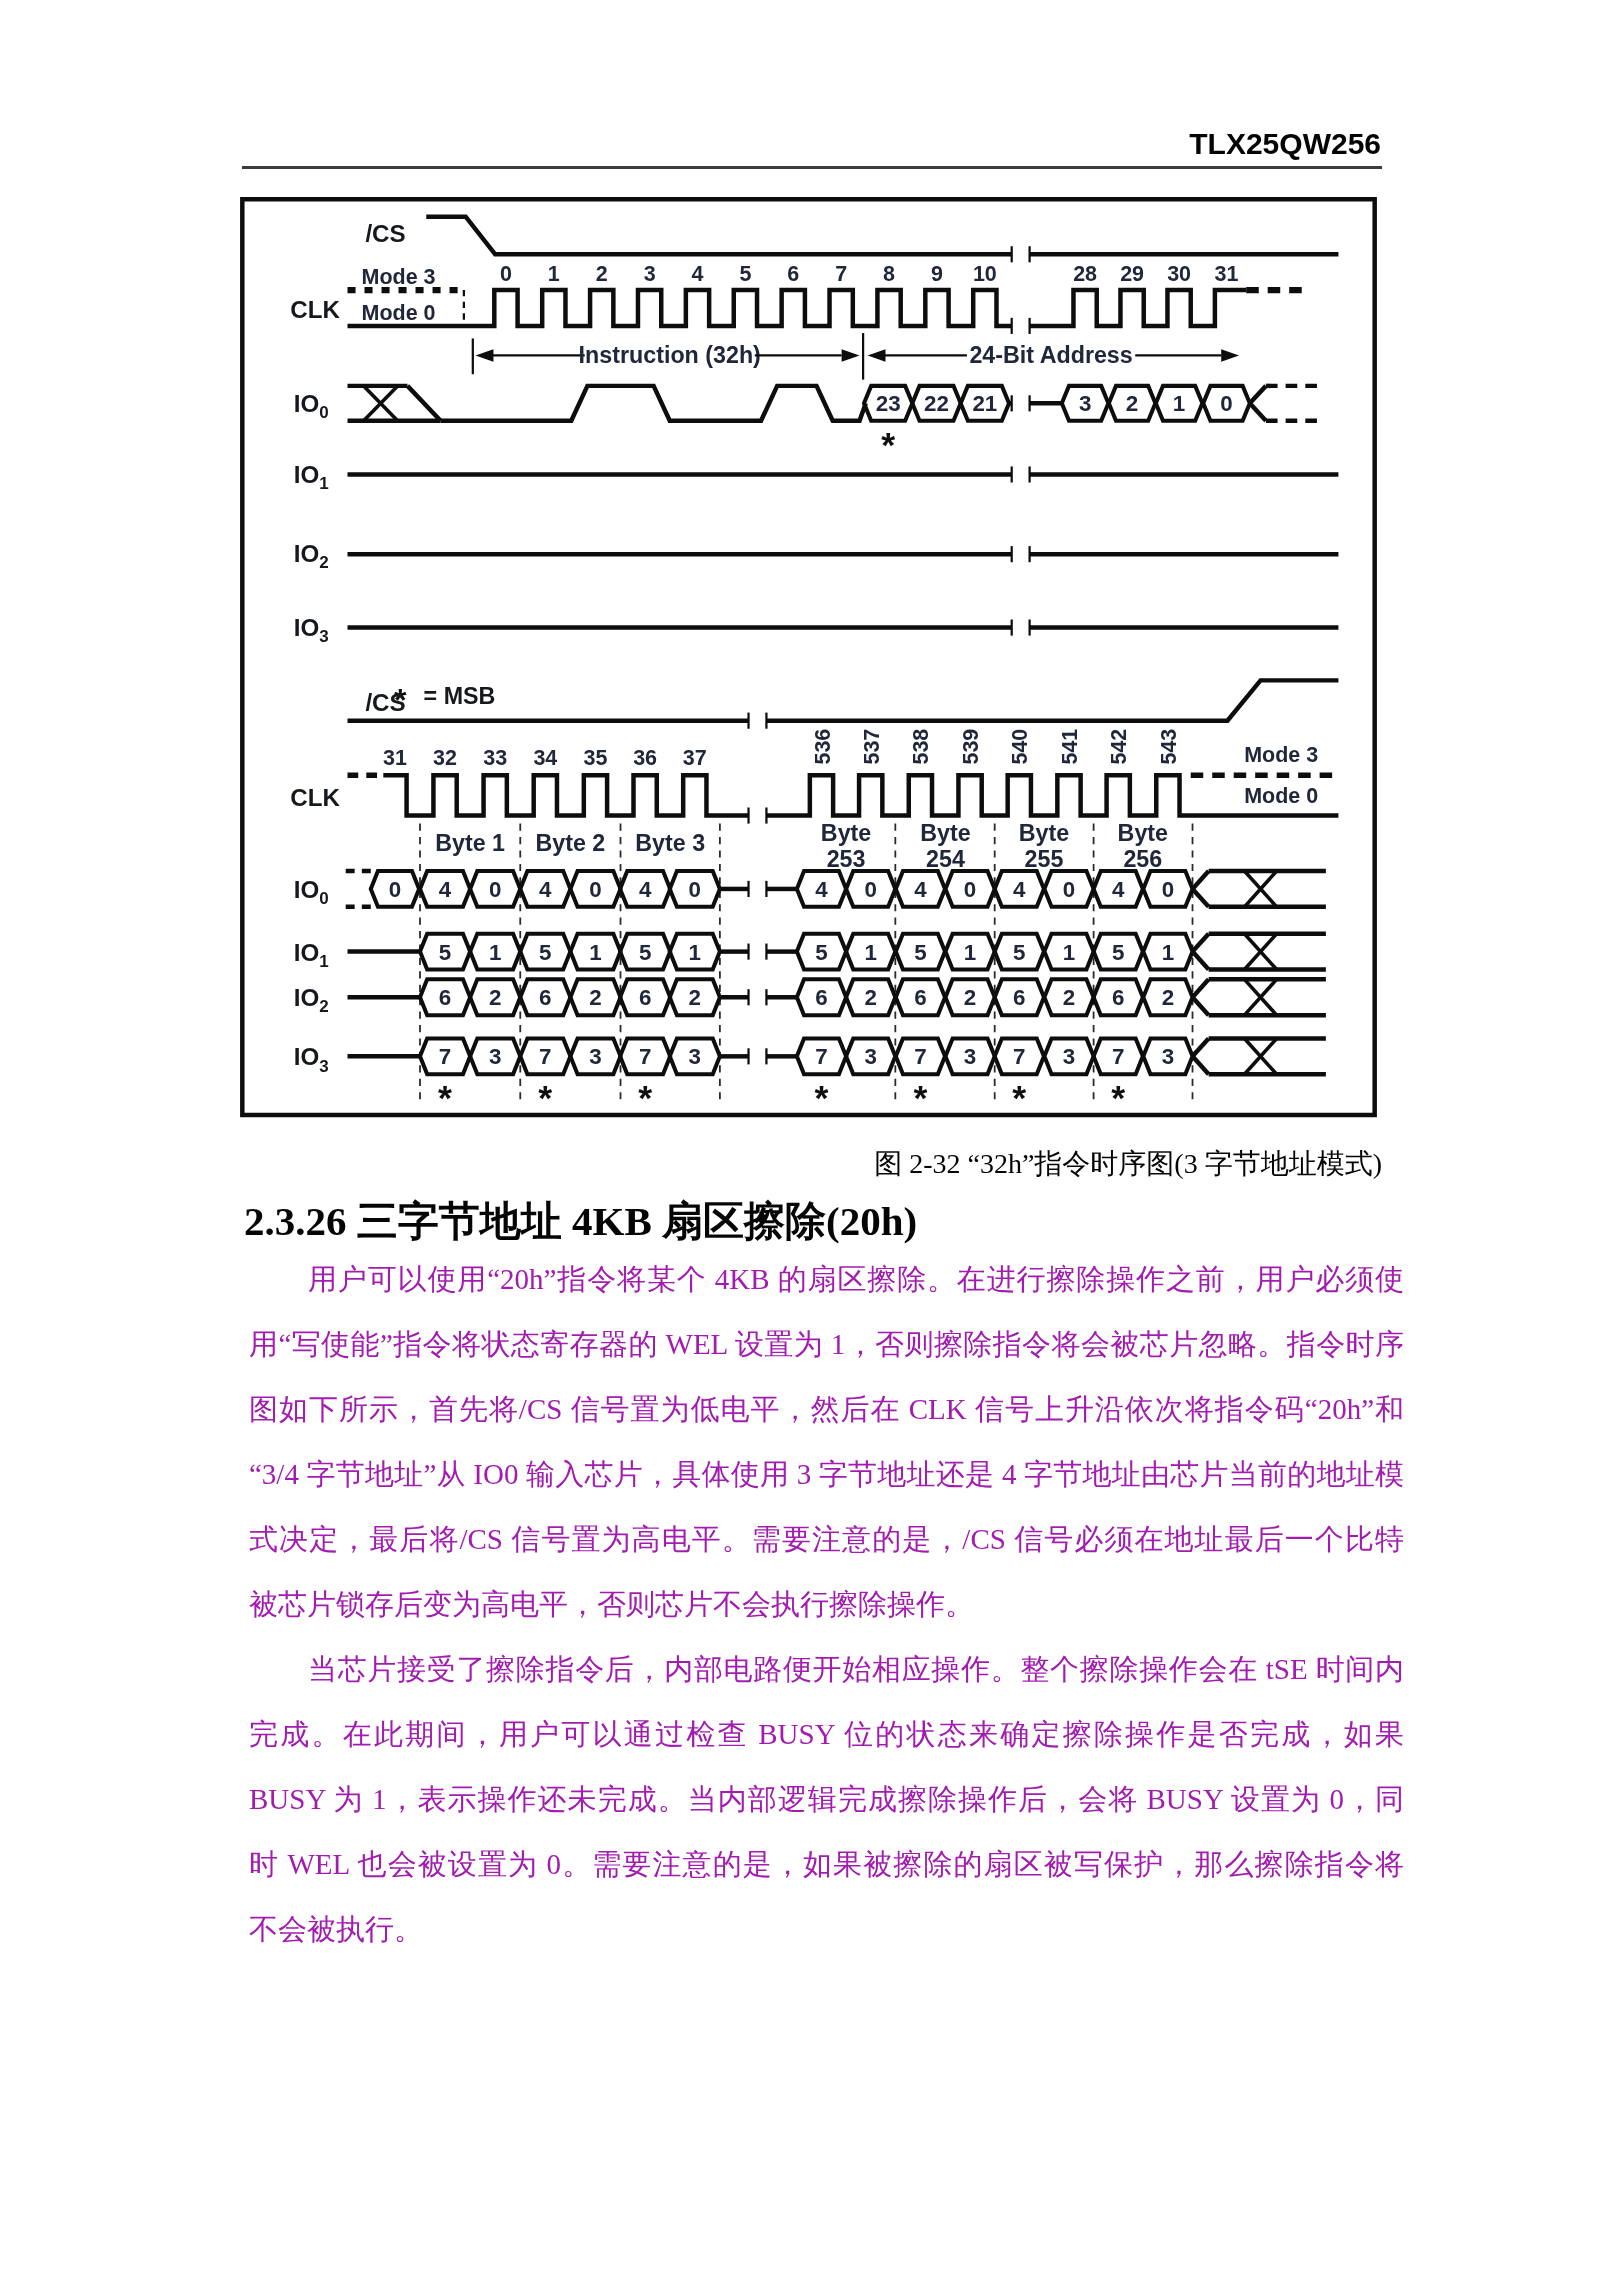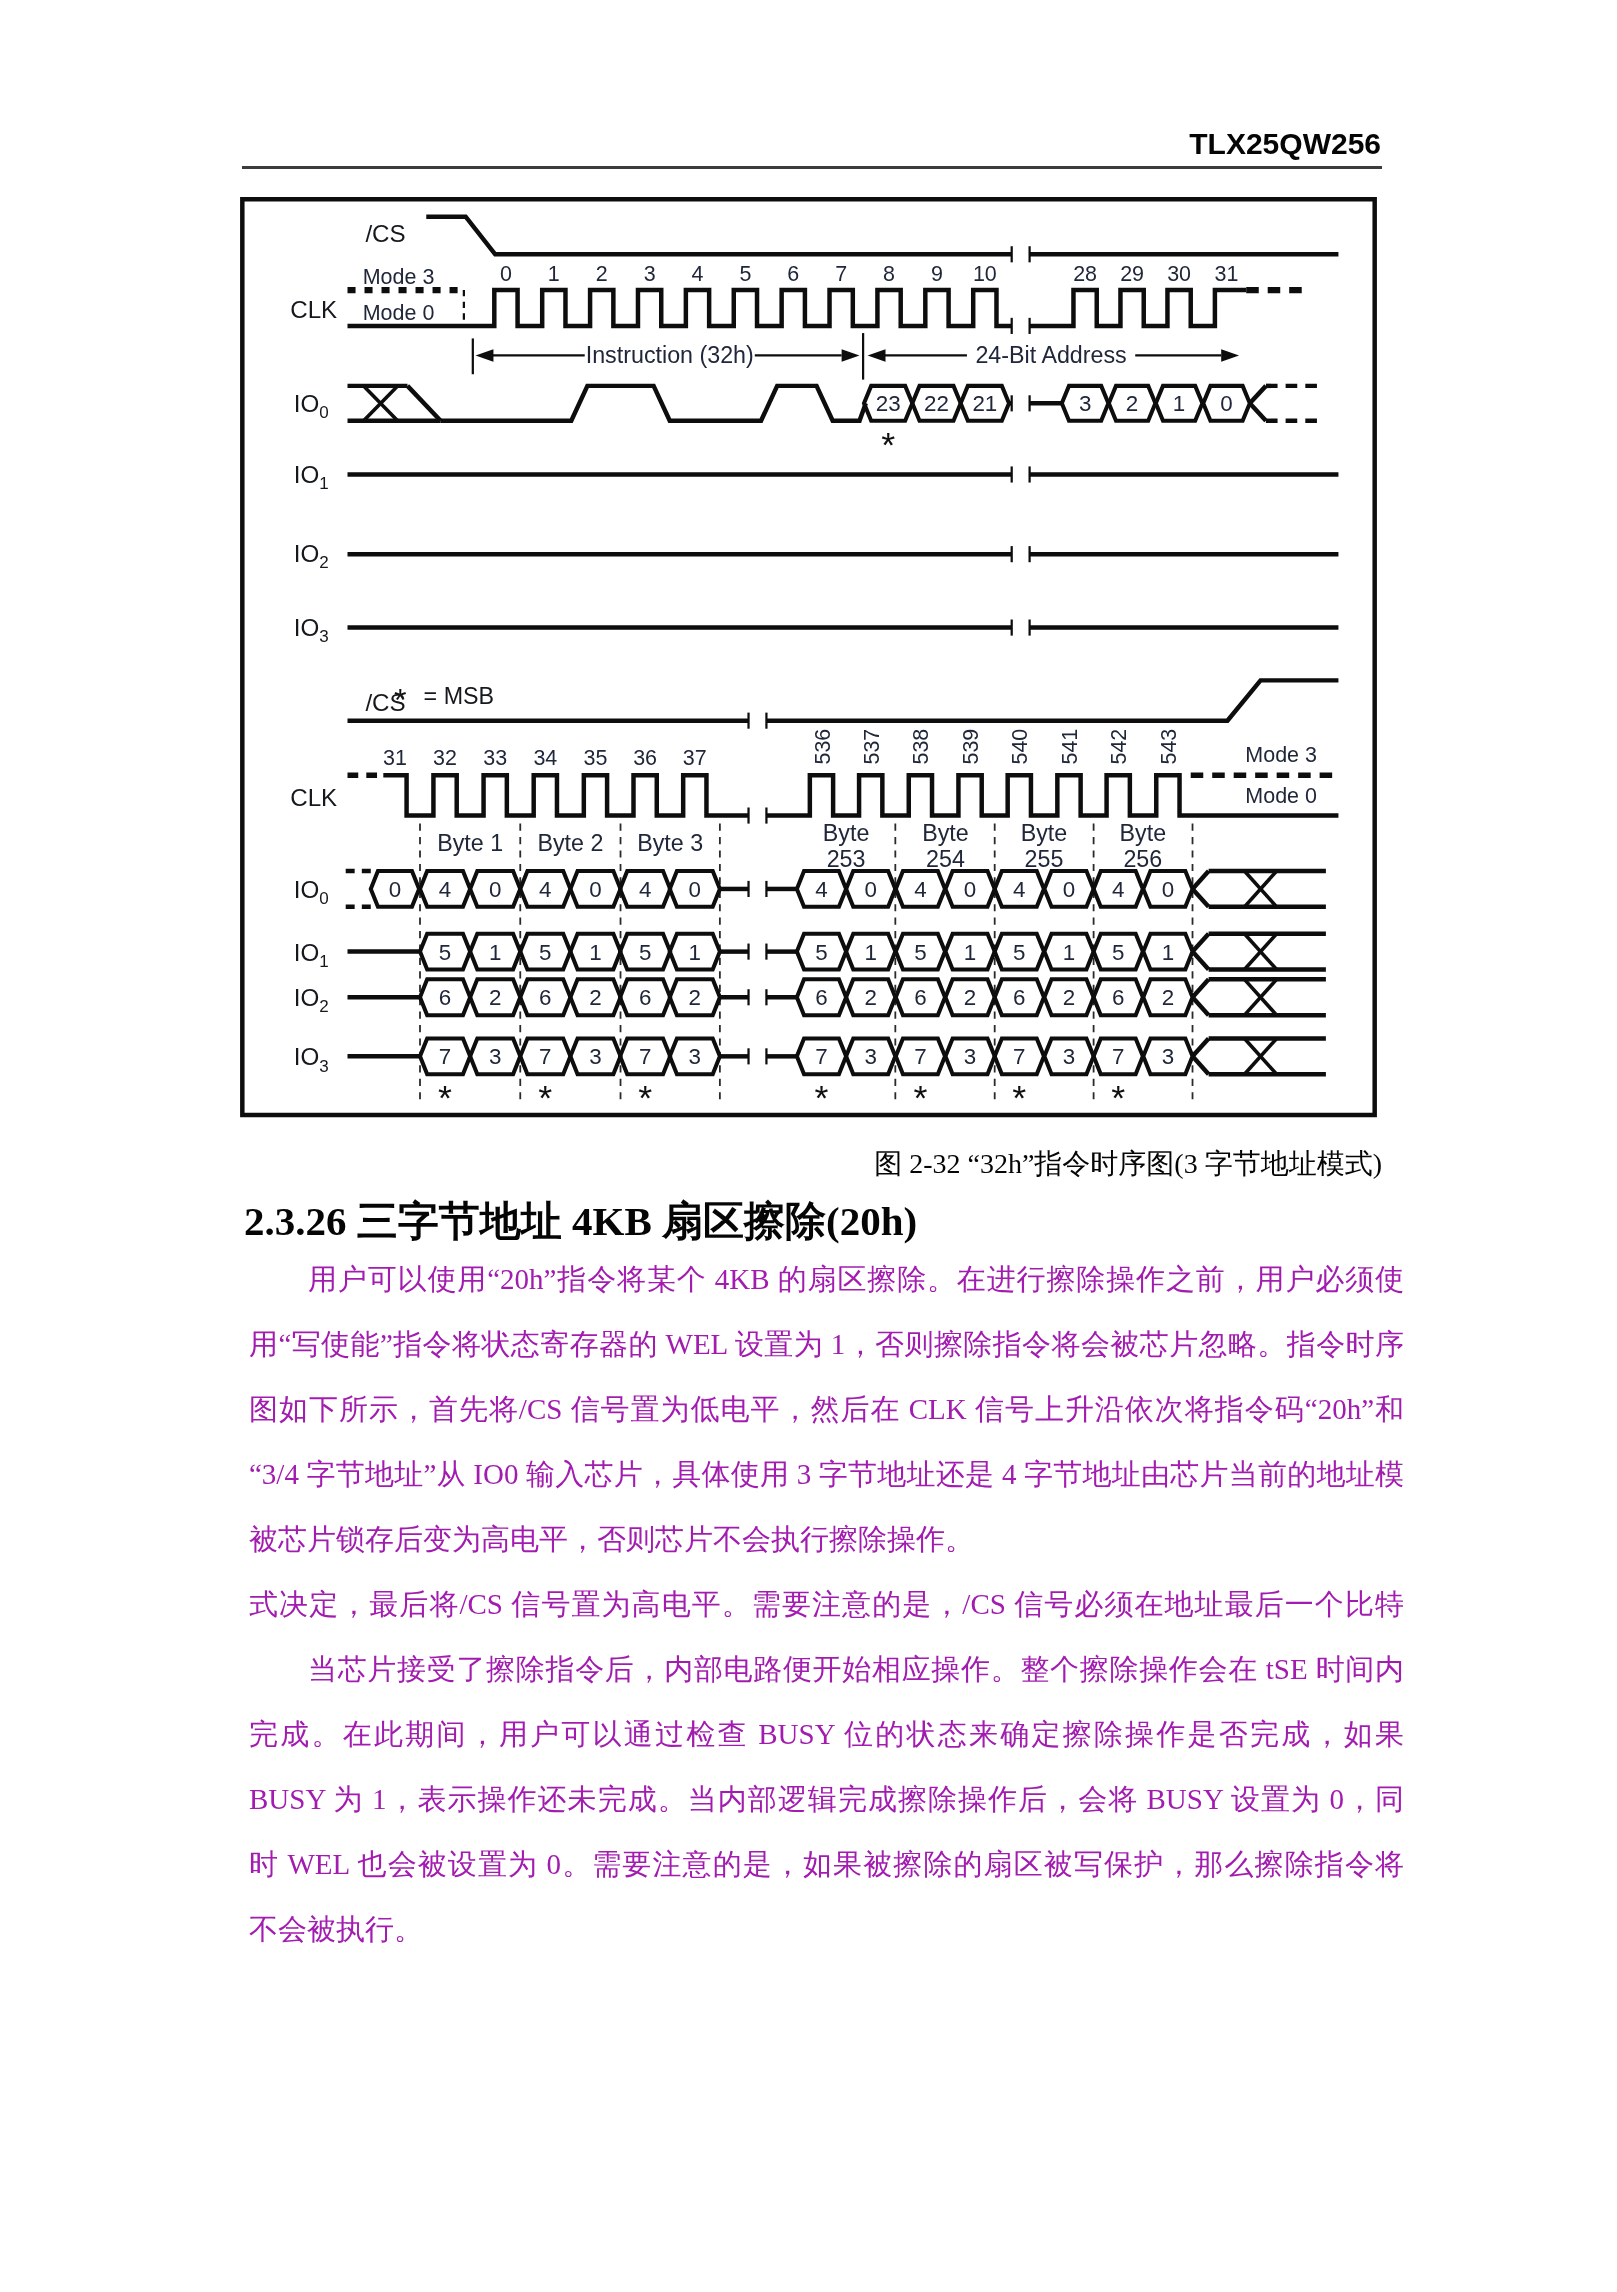--- a/index.html
+++ b/index.html
@@ -1,21 +1,21 @@
 <!DOCTYPE html>
 <html style="font-size:14.3px"><head>
 <meta charset="utf-8">
 <style>
   html,body{margin:0;padding:0;background:#fff;}
   .page{position:relative;width:1617px;height:2063px;background:#ffffff;overflow:hidden;
         font-family:"Liberation Serif",serif;color:#000;}
   .doc-title{position:absolute;top:127px;left:242px;width:1139px;text-align:right;
         font-family:"Liberation Sans",sans-serif;font-weight:bold;font-size:30px;color:#050505;}
   .header-rule{position:absolute;top:166px;left:242px;width:1140px;height:2.7px;background:#3c3c3c;}
-  .figure-wrap{position:absolute;top:197px;left:240px;width:1137px;height:922px;}
+  .figure-wrap{position:absolute;top:197px;left:240px;width:1137px;height:922px;font-weight:bold;}
   .figure-caption{position:absolute;top:1145px;left:242px;width:1140px;text-align:right;
         font-size:28px;color:#050505;}
   .section-heading{position:absolute;top:1194px;left:244px;font-size:41px;font-weight:bold;color:#050505;}
   .body-text{position:absolute;top:1247px;left:249px;width:1155px;font-size:29px;color:#a21caf;}
   .body-line{height:65px;line-height:65px;text-align:justify;text-align-last:justify;}
   .body-line.indent{text-indent:59px;}
   .body-line.last{text-align-last:left;}
   .footer-rule{position:absolute;top:2140px;left:242px;width:1142px;height:2.7px;background:#3c3c3c;}
   .page-number{position:absolute;top:2149px;left:242px;width:1142px;text-align:center;
         font-size:27px;color:#111;}
@@ -378,22 +378,22 @@
       </svg>
   </div>
 
   <div class="figure-caption">图 2-32 “32h”指令时序图(3 字节地址模式)</div>
   <div class="section-heading">2.3.26 三字节地址 4KB 扇区擦除(20h)</div>
   <div class="body-text">
       <div class="body-line indent">用户可以使用“20h”指令将某个 4KB 的扇区擦除。在进行擦除操作之前，用户必须使</div>
       <div class="body-line">用“写使能”指令将状态寄存器的 WEL 设置为 1，否则擦除指令将会被芯片忽略。指令时序</div>
       <div class="body-line">图如下所示，首先将/CS 信号置为低电平，然后在 CLK 信号上升沿依次将指令码“20h”和</div>
       <div class="body-line">“3/4 字节地址”从 IO0 输入芯片，具体使用 3 字节地址还是 4 字节地址由芯片当前的地址模</div>
+      <div class="body-line">式决定，最后将/CS 信号置为高电平。需要注意的是，/CS 信号必须在地址最后一个比特</div>
       <div class="body-line last">被芯片锁存后变为高电平，否则芯片不会执行擦除操作。</div>
-      <div class="body-line">式决定，最后将/CS 信号置为高电平。需要注意的是，/CS 信号必须在地址最后一个比特</div>
       <div class="body-line indent">当芯片接受了擦除指令后，内部电路便开始相应操作。整个擦除操作会在 tSE 时间内</div>
       <div class="body-line">完成。在此期间，用户可以通过检查 BUSY 位的状态来确定擦除操作是否完成，如果</div>
       <div class="body-line">BUSY 为 1，表示操作还未完成。当内部逻辑完成擦除操作后，会将 BUSY 设置为 0，同</div>
       <div class="body-line">时 WEL 也会被设置为 0。需要注意的是，如果被擦除的扇区被写保护，那么擦除指令将</div>
       <div class="body-line last">不会被执行。</div>
     </div>
 
   <div class="footer-rule"></div>
   <div class="page-number">28</div>
   <div class="bottom-bar"></div>

